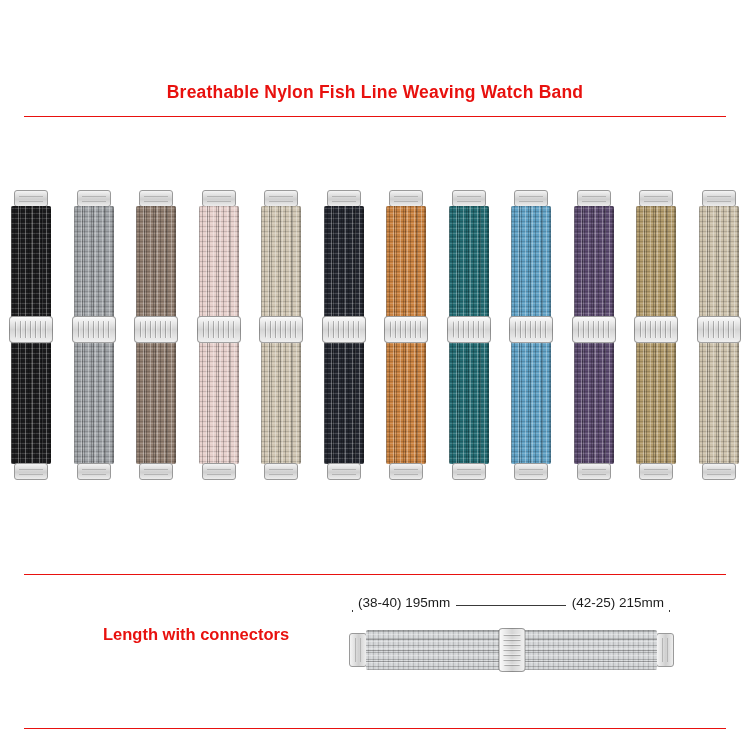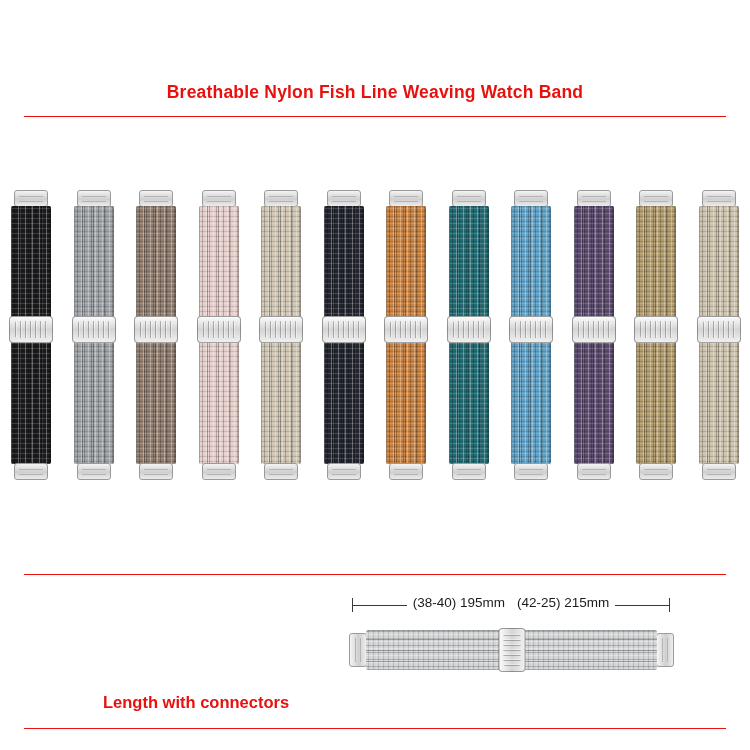--- a/index.html
+++ b/index.html
@@ -157,21 +157,21 @@
         rgba(0,0,0,0.30) 0 1px,
         rgba(255,255,255,0.45) 1px 2px,
         rgba(0,0,0,0.00) 2px 5px);
     opacity: 0.85;
   }
 
   
   .length-label {
     position: absolute;
     left: 103px;
-    top: 693px;
+    top: 625px;
     color: #e8110e;
     font-size: 16.5px;
     font-weight: bold;
   }
   .measure {
     position: absolute;
     left: 352px;
     top: 598px;
     width: 318px;
     height: 14px;
@@ -193,21 +193,21 @@
   }
   .measure .tick.l { left: 0; }
   .measure .tick.r { left: 317px; }
 
   .dims {
     position: absolute;
     top: 598px;
     left: 352px;
     width: 318px;
     display: flex;
-    justify-content: center;
+    justify-content: space-between;
     font-size: 13.5px;
     color: #1c1c1c;
     background: transparent;
   }
   .dims span {
     background: #ffffff;
     padding: 0 6px;
     transform: translateY(-3px);
   }
 

